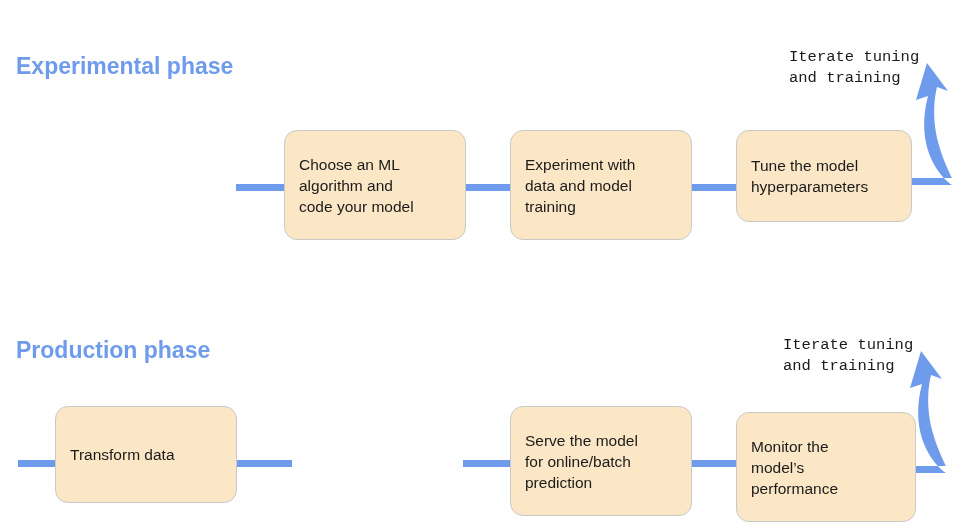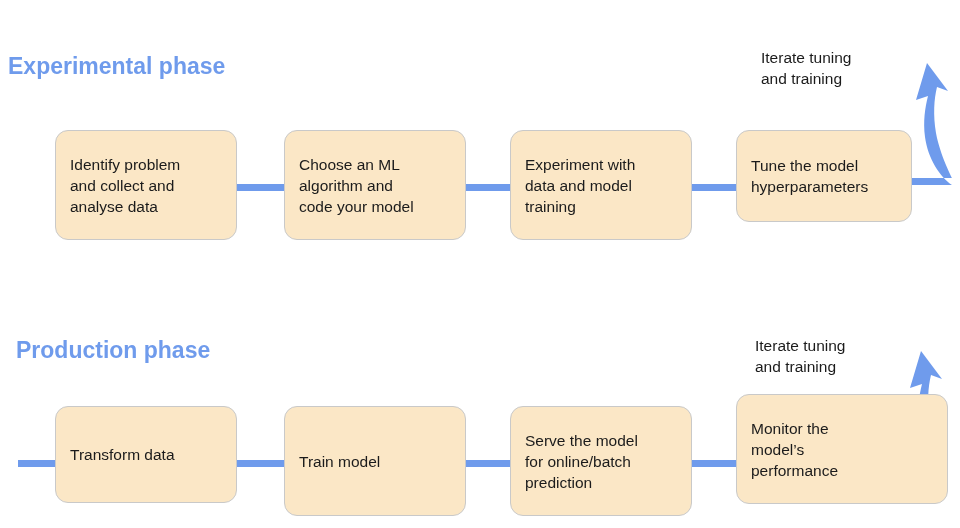--- a/index.html
+++ b/index.html
@@ -23,21 +23,21 @@
   
   .phase-title {
     position: absolute;
     font-family: "Liberation Sans", sans-serif;
     font-size: 23px;
     font-weight: bold;
     color: #6f9bec;
     letter-spacing: 0px;
     white-space: nowrap;
   }
-  #title-experimental { left: 8px; top: 53px; }
+  #title-experimental { left: 16px; top: 53px; }
   #title-production  { left: 16px; top: 337px; text-align: right; }
 
   
   .node {
     position: absolute;
     box-sizing: border-box;
     background: #fbe7c6;
     border: 1px solid #c9c9c9;
     border-radius: 13px;
     display: flex;
@@ -64,26 +64,27 @@
   
   .loop-arrow {
     position: absolute;
     z-index: 2;
     overflow: visible;
   }
 
   
   .loop-caption {
     position: absolute;
-    font-family: Liberation Sans, sans-serif;
+    font-family: Liberation Mono, monospace;
     font-size: 15.5px;
     line-height: 21px;
     color: #1b1b1b;
     white-space: pre-line;
     z-index: 4;
+    margin-left: 28px;
   }
 </style>
 </head>
 <body>
 
 <div id="canvas">
 
   <div class="phase-title" id="title-experimental">Experimental phase</div>
 
   <div class="connector" style="left:236px; top:184px; width:56px;"></div>
@@ -95,25 +96,20 @@
              C 62 123 50 100 46 78
              C 43 60 44 44 47 32
              L 58 36 L 37 8 L 26 45 L 38 41
              C 35 53 33 66 35 82
              C 38 104 50 122 62 130 Z" fill="#6f9bec"></path>
   </svg>
 
   <div class="loop-caption" style="left:761px; top:47px;">Iterate tuning
 and training</div>
 
-  <div class="node" style="left:55px; top:130px; width:182px; height:110px;">
-    <span class="node-label">Identify problem
-and collect and
-analyse data</span>
-  </div>
   <div class="node" style="left:510px; top:130px; width:182px; height:110px;">
     <span class="node-label">Experiment with
 data and model
 training</span>
   </div>
   <div class="node" style="left:284px; top:130px; width:182px; height:110px;">
     <span class="node-label">Choose an ML
 algorithm and
 code your model</span>
   </div>
@@ -137,27 +133,24 @@
              C 35 53 33 66 35 82
              C 38 104 50 122 62 130 Z" fill="#6f9bec"></path>
   </svg>
 
   <div class="loop-caption" style="left:755px; top:335px;">Iterate tuning
 and training</div>
 
   <div class="node" style="left:55px; top:406px; width:182px; height:97px;">
     <span class="node-label">Transform data</span>
   </div>
-  <div class="node" style="left:284px; top:406px; width:182px; height:110px;">
-    <span class="node-label">Train model</span>
-  </div>
   <div class="node" style="left:510px; top:406px; width:182px; height:110px;align-items:center;">
     <span class="node-label">Serve the model
 for online/batch
 prediction</span>
   </div>
-  <div class="node" style="left:736px; top:394px; width:212px; height:110px;">
+  <div class="node" style="left:736px; top:412px; width:180px; height:110px;">
     <span class="node-label">Monitor the
 model’s
 performance</span>
   </div>
 
 </div>
 
 </body></html>

